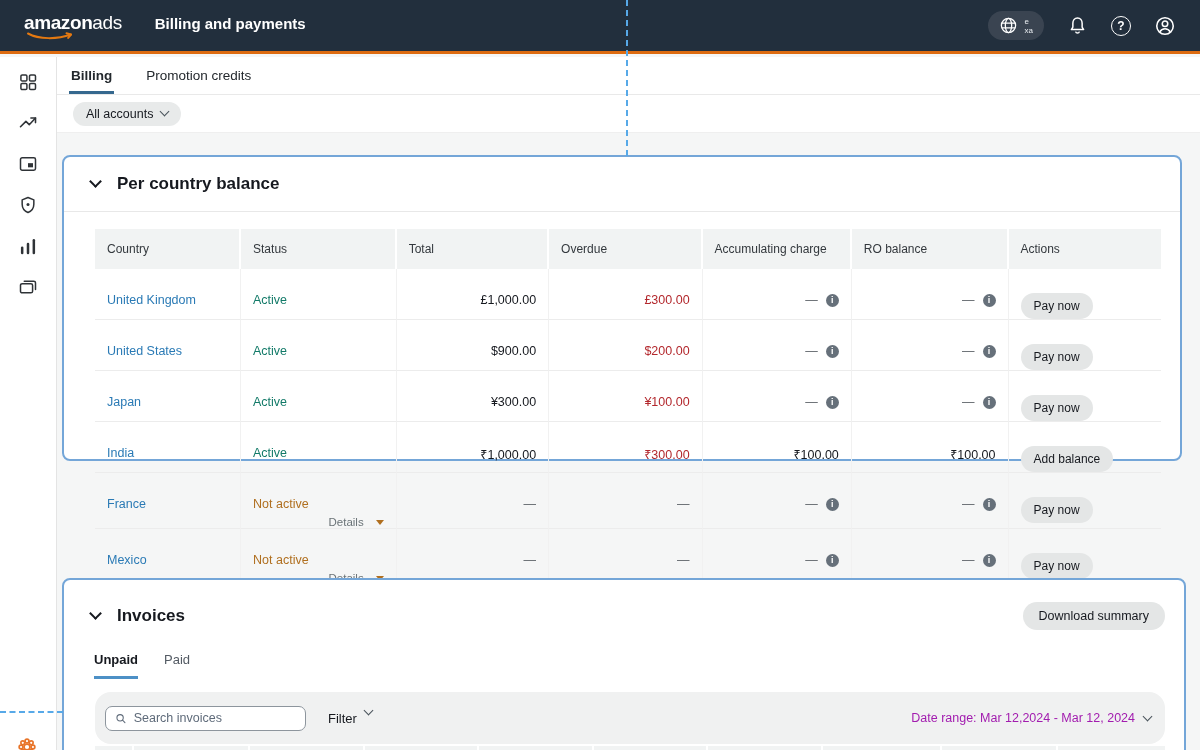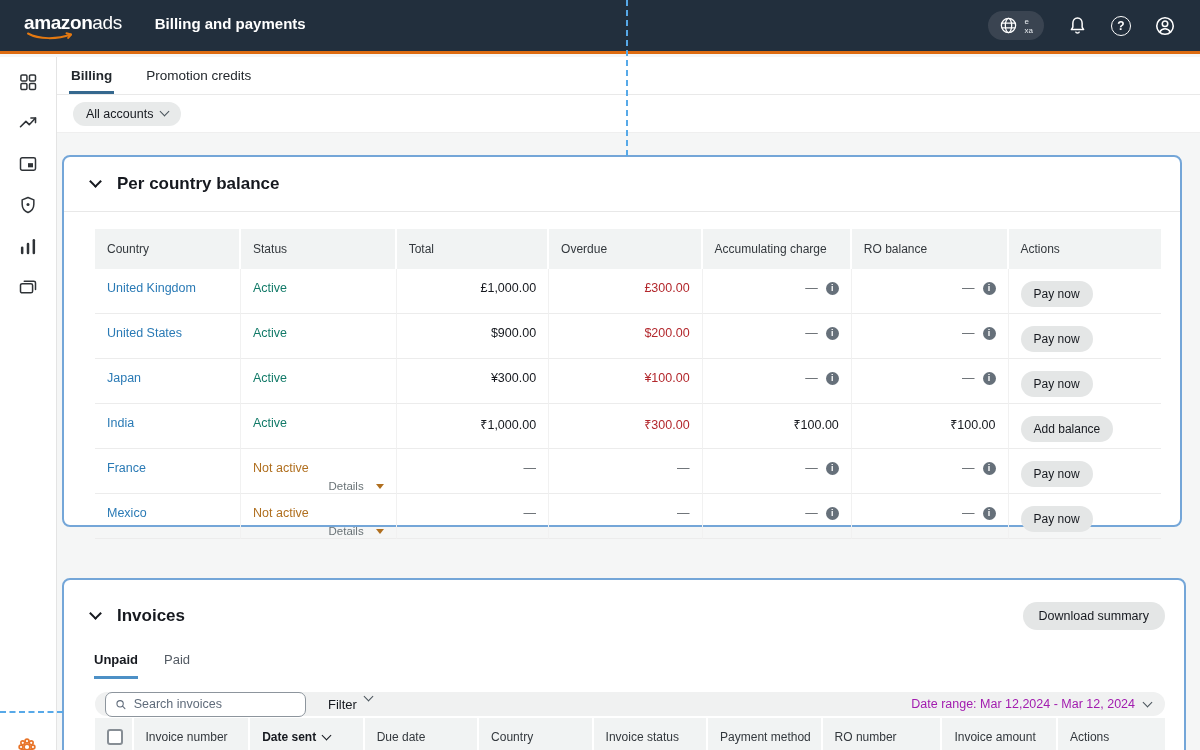--- a/index.html
+++ b/index.html
@@ -45,34 +45,34 @@
   .pill-select{ background:#e8eaea; border-radius:14px; height:24px; padding:0 13px; font-size:12.5px;
     display:flex; align-items:center; gap:8px; color:#16191f; cursor:pointer;}
 
   .chv{ width:7px; height:7px; border-right:1.7px solid #49535b; border-bottom:1.7px solid #49535b;
     transform:rotate(45deg); margin-top:-4px; display:inline-block;}
   .chv-lg{ width:9px; height:9px; border-width:2px; border-color:#16191f; margin-top:-6px;}
   .chv-bold{ border-color:#16191f; }
 
   
   .card{ background:#fff; border:2px solid #74a6d8; position:absolute; }
-  .card1{ left:5px; top:98px; width:1120px; height:372px; border-radius:8px; }
+  .card1{ left:5px; top:98px; width:1120px; height:306px; border-radius:8px; }
   .card2{ left:5px; top:521px; width:1124px; height:260px; border-radius:8px 8px 0 0; }
 
   .sec-head{ display:flex; align-items:center; gap:17px; padding-left:27px; height:55px;
     border-bottom:1px solid #e8e8e8;}
   .sec-title{ font-size:17px; font-weight:700; color:#16191f; }
 
   table{ border-collapse:separate; border-spacing:0; table-layout:fixed; }
   .pcb-table{ margin:17px 19px 0 31px; width:calc(100% - 50px); font-size:12.5px; }
   th{ background:#f1f3f3; text-align:left; font-weight:400; color:#33383d; font-size:12px;
     padding:13px 12px; border-right:2px solid #fff; white-space:nowrap; overflow:hidden;}
   th:last-child{ border-right:none; }
   .pcb-table td{ border-bottom:1px solid #ececec; border-right:1px solid #f1f1f1;
-    padding:12px 12px 0; height:45px; vertical-align:top; white-space:nowrap;margin-top:33px;}
+    padding:24px 12px 0; height:45px; vertical-align:top; white-space:nowrap;margin-top:33px;}
   .pcb-table td:last-child{ border-right:none; }
   .num{ text-align:right; }
   .cellflex{ display:flex; justify-content:flex-end; align-items:center; }
   .country-link{ color:#2a7ab5; font-size:12.5px; text-decoration:none; cursor:pointer; }
   .st-active{ color:#127a68; }
   .st-inactive{ color:#b06f1f; }
   .details-link{ margin-top:5px; color:#6a7377; font-size:11.5px; display:flex; align-items:center; gap:12px; cursor:pointer;justify-content:flex-end;}
   .tri{ width:0; height:0; border-left:4px solid transparent; border-right:4px solid transparent;
     border-top:5px solid #b06f1f; margin-top:1px;}
   .dash{ color:#5a6066; }
@@ -82,21 +82,21 @@
     color:#fff; font-size:9px; line-height:13px; text-align:center; margin-left:8px; font-weight:700; cursor:pointer;}
   .pill-btn{ background:#e4e6e6; border:none; border-radius:14px; height:26px; padding:0 13px;
     font-size:12px; color:#16191f; font-family:"Liberation Sans",sans-serif; cursor:pointer; white-space:nowrap;}
 
   
   .inv-head{ display:flex; align-items:center; gap:17px; padding:22px 19px 0 27px; }
   .dl-btn{ margin-left:auto; height:28px; font-size:12.5px; border-radius:15px; padding:0 16px;}
   .inv-tabs{ display:flex; gap:26px; padding-left:30px; margin-top:22px; }
   .inv-tab{ font-size:13px; color:#545b64; padding-bottom:9px; border-bottom:3px solid transparent; cursor:pointer;}
   .inv-tab.active{ font-weight:700; color:#16191f; border-bottom-color:#4d90c6; }
-  .inv-toolbar{ margin:13px 19px 0 31px; background:#f0f1f1; height:24px; display:flex;
+  .inv-toolbar{ margin:13px 19px 0 31px; background:#f0f1f1; height:52px; display:flex;
     align-items:center; padding:0 10px;border-radius:16px;}
   .search-box{ background:#fff; border:1px solid #8d959d; border-radius:7px; height:25px; width:201px;
     display:flex; align-items:center; padding:0 9px; gap:7px;}
   .search-box input{ border:none; outline:none; font-size:12.5px; width:100%; color:#16191f;
     font-family:"Liberation Sans",sans-serif; background:transparent;}
   .search-box input::placeholder{ color:#5f6b7a; }
   .filter-lbl{ margin-left:22px; font-size:13px; display:flex; gap:8px; cursor:pointer;}
   .date-range{ margin-left:auto; font-size:12.5px; display:flex; gap:9px; align-items:center;
     color:#a21caf; cursor:pointer; padding-right:4px;}
   .inv-table{ margin:2px 19px 0 31px; width:calc(100% - 50px); }

